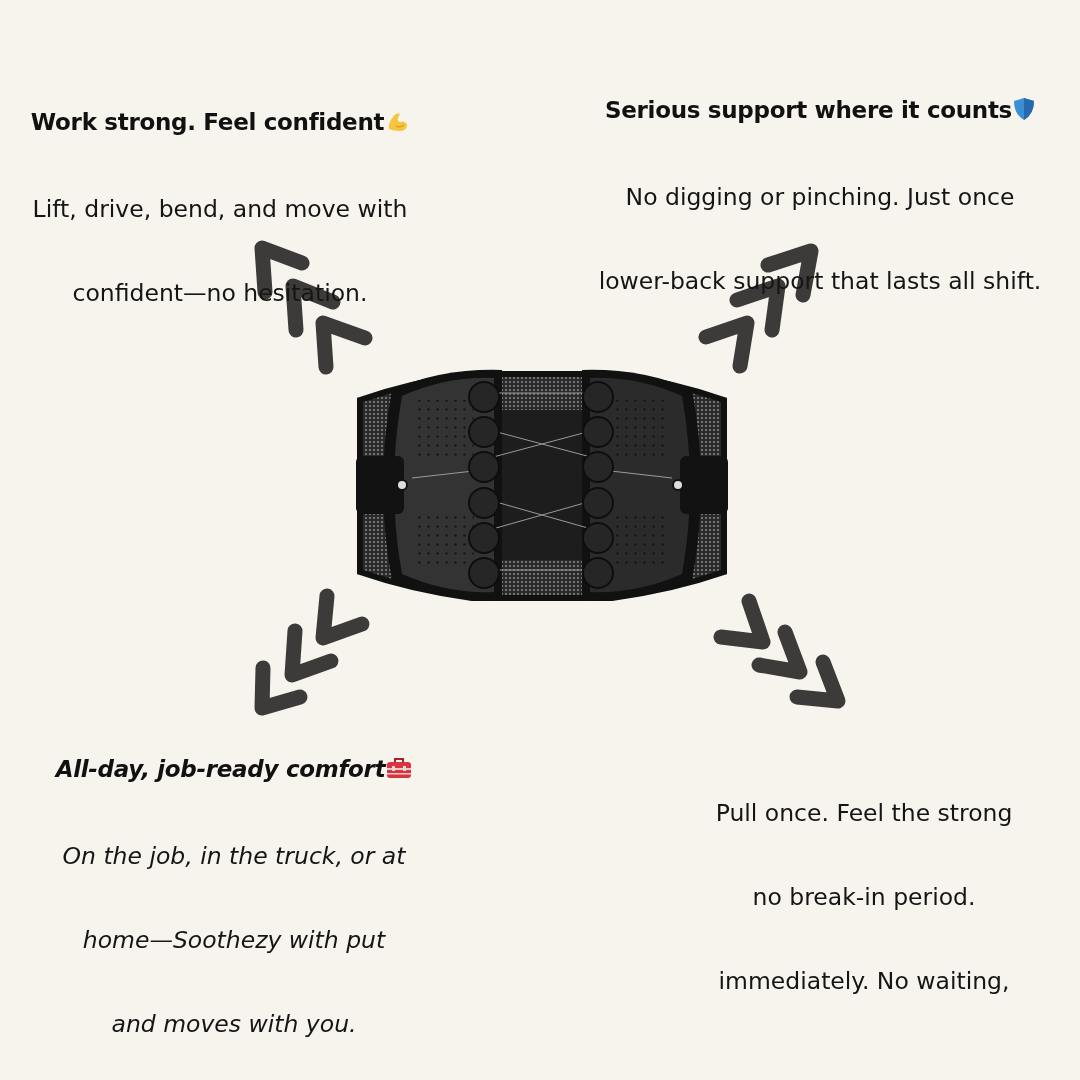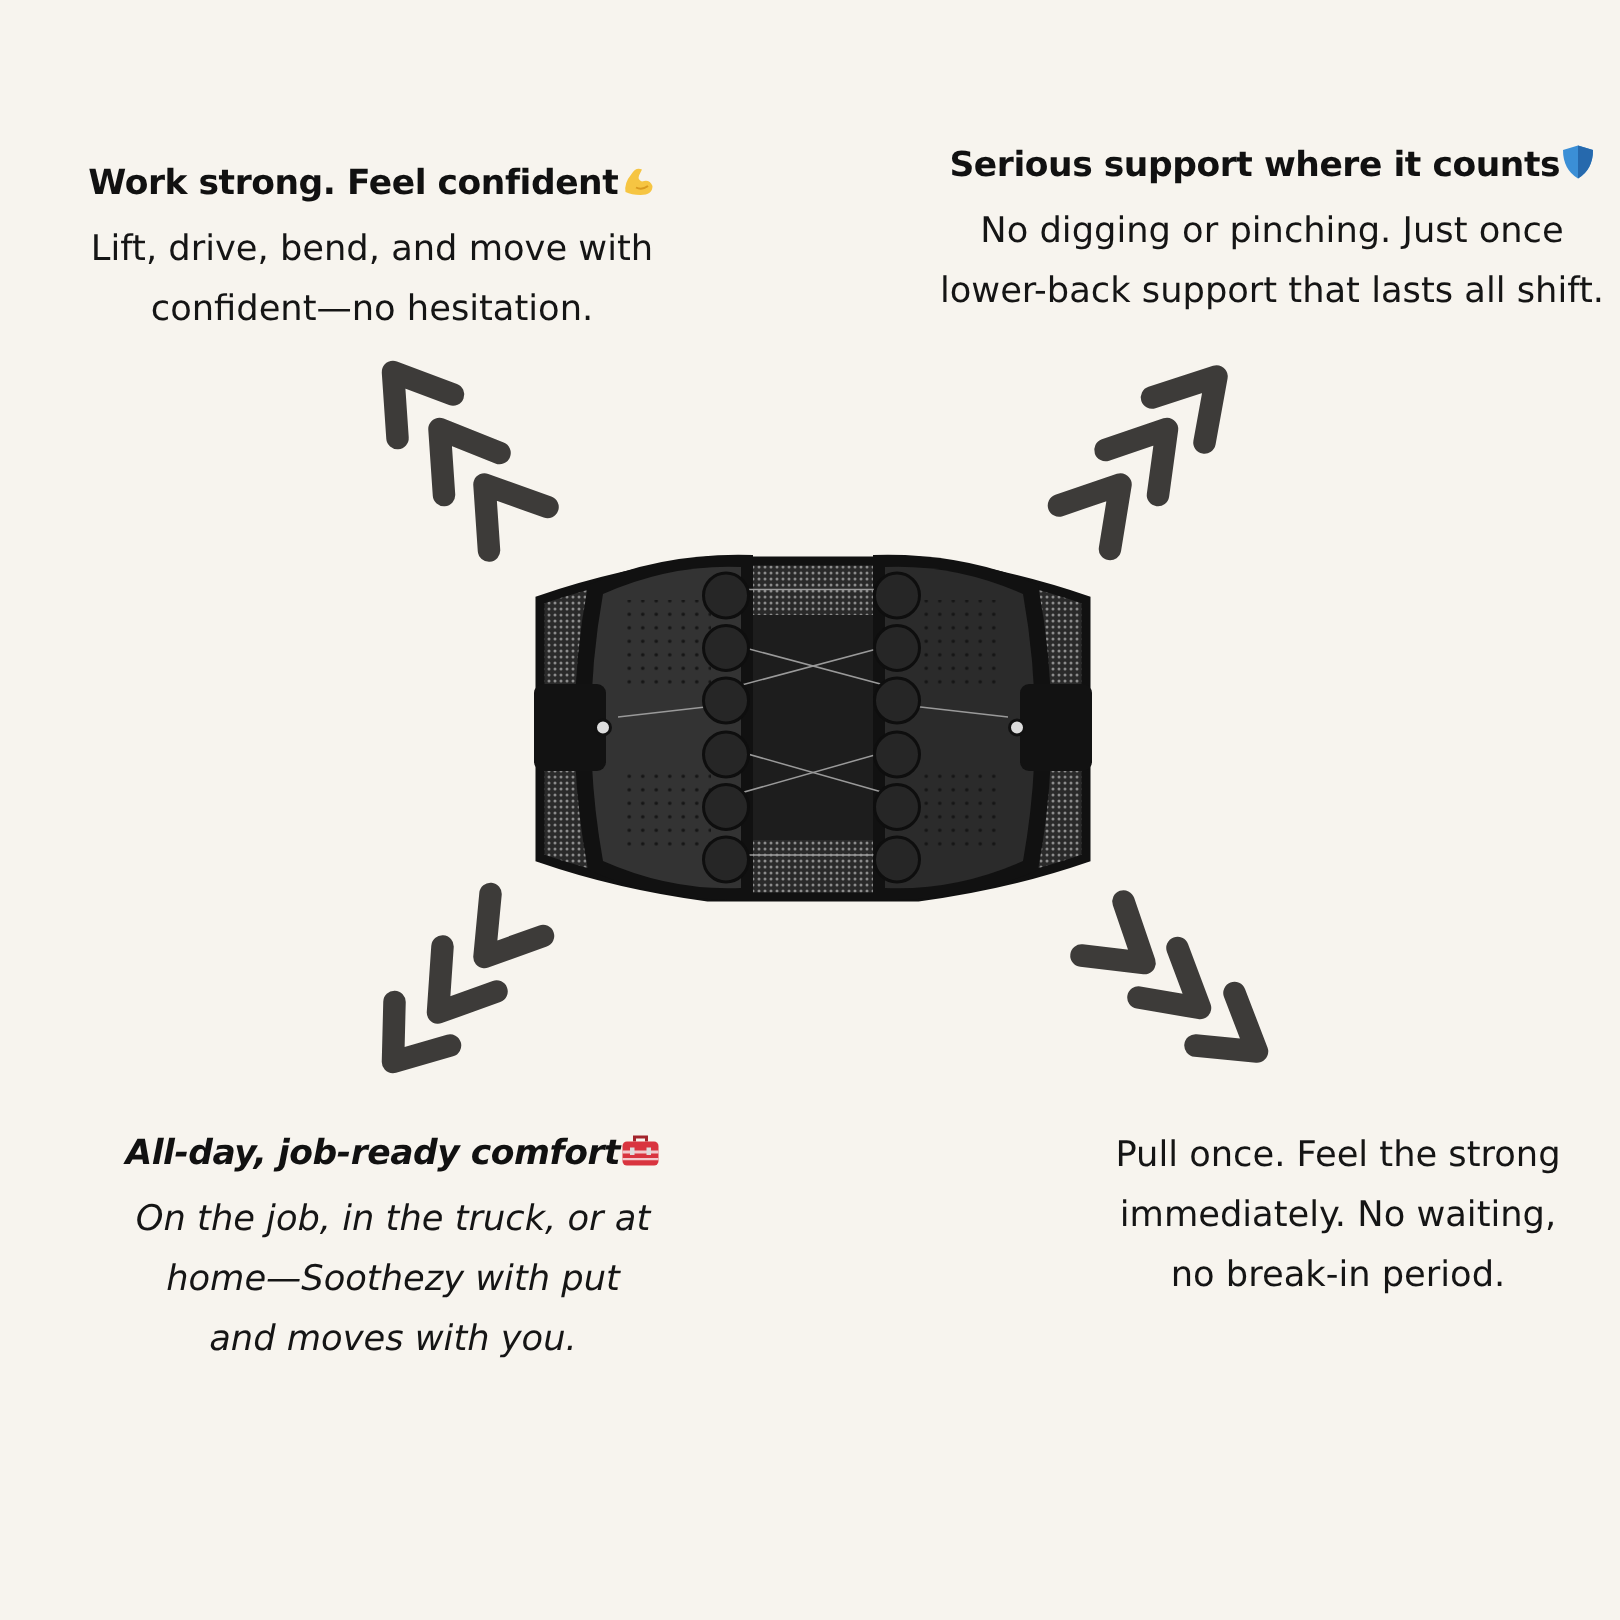--- a/index.html
+++ b/index.html
@@ -2,23 +2,23 @@
 <html><head>
 <meta charset="utf-8">
 <style>
   html, body { margin: 0; padding: 0; }
   body {
     width: 1080px; height: 1080px; position: relative; overflow: hidden;
     background: #f7f4ee;
     font-family: "DejaVu Sans", "Liberation Sans", sans-serif;
     color: #111;
   }
-  .block { position: absolute; text-align: center; padding-left: 28px; }
+  .block { position: absolute; text-align: center; }
   .title { font-weight: 700; font-size: 23px; letter-spacing: -0.3px; line-height: 40px; white-space: nowrap; }
-  .body-line { font-size: 23.5px; line-height: 40px; font-weight: 400; white-space: nowrap; color: #151515; }
+  .body-line { font-size: 23.5px; line-height: 40px; font-weight: 400; white-space: nowrap; color: #151515; margin-top: 44px; }
   .emoji { display: inline-block; vertical-align: -3px; margin-left: 1px; }
   #arrows { position: absolute; left: 0; top: 0; }
   .belt-wrap { position: absolute; left: 352px; top: 360px; width: 380px; height: 250px; }
 </style>
 </head>
 <body>
 
 <svg id="arrows" width="1080" height="1080" viewBox="0 0 1080 1080">
   <g fill="none" stroke="#3d3b39" stroke-width="15" stroke-linecap="round" stroke-linejoin="round">
     <g>
@@ -143,15 +143,15 @@
         </svg>
     </span>
   </div>
   <div class="body-line">On the job, in the truck, or at</div>
   <div class="body-line">home—Soothezy with put</div>
   <div class="body-line">and moves with you.</div>
 </div>
 
 <div class="block" style="left:664px; top:749px; width:400px;">
   <div class="body-line">Pull once. Feel the strong</div>
+  <div class="body-line">no break-in period.</div>
   <div class="body-line">immediately. No waiting,</div>
-  <div class="body-line">no break-in period.</div>
 </div>
 
 </body></html>

